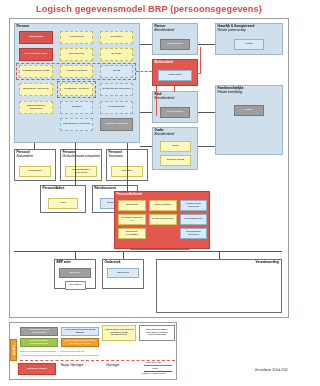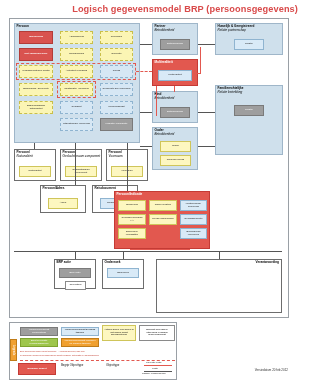--- a/index.html
+++ b/index.html
@@ -1,20 +1,20 @@
 <!DOCTYPE html>
 <html><head>
 <meta charset="utf-8">
 <style>
   html,body{margin:0;padding:0;background:#ffffff;}
   body{width:298px;height:386px;position:relative;overflow:hidden;
        font-family:"Liberation Sans","DejaVu Sans",sans-serif;}
 
   #page-title{
-    position:absolute;left:0;top:4px;width:298px;text-align:right;
+    position:absolute;left:0;top:4px;width:298px;text-align:center;
     color:#d94b4b;font-size:9.2px;font-weight:bold;letter-spacing:.1px;
   }
 
   .canvas{
     position:absolute;left:9px;top:18px;width:280px;height:300px;
     background:#ffffff;border:1px solid #9aa0a6;box-sizing:border-box;
   }
 
   
   .panel{position:absolute;box-sizing:border-box;}

